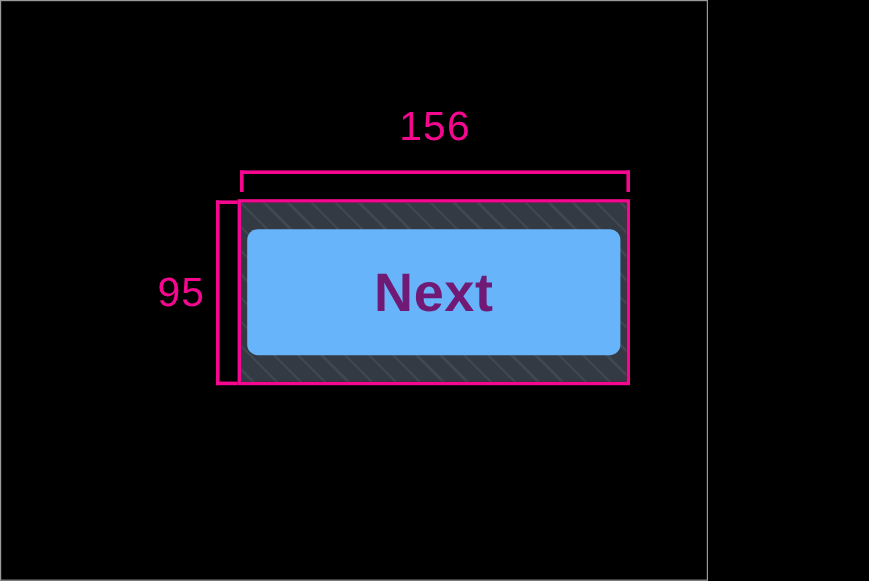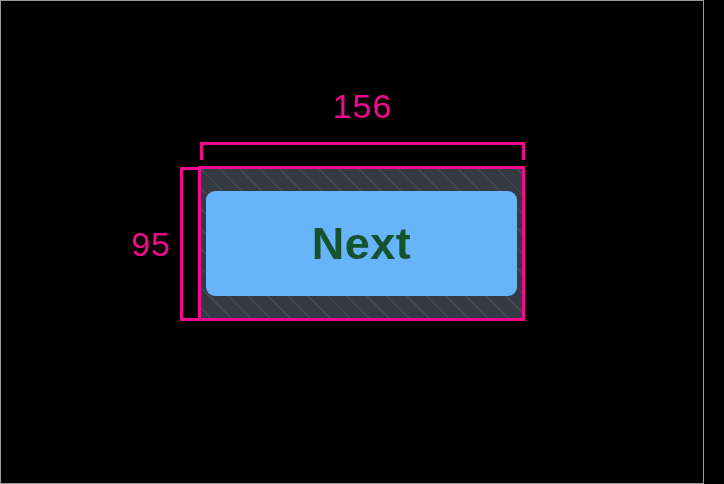--- a/index.html
+++ b/index.html
@@ -10,21 +10,21 @@
   }
   body {
     width: 724px;
     height: 484px;
     overflow: hidden;
     font-family: "Liberation Sans", sans-serif;
   }
 
   #canvas {
     position: relative;
-    width: 704px;
+    width: 590px;
     height: 484px;
     background: #000000;
     box-sizing: border-box;
     border: 1px solid #9a9a9a;
     overflow: hidden;
   }
 
   
   .element-overlay {
     position: absolute;
@@ -62,21 +62,21 @@
     right: 5px;
     bottom: 22px;
     background: #68b4fb;
     border-radius: 9px;
     display: flex;
     align-items: center;
     justify-content: center;
   }
 
   .element-label {
-    color: #14532d;
+    color: #701a75;
     font-family: "Liberation Sans", sans-serif;
     font-size: 45px;
     font-weight: bold;
     letter-spacing: 0.5px;
     line-height: 1;
     user-select: none;
   }
 
   
   .dim-width-bracket {

